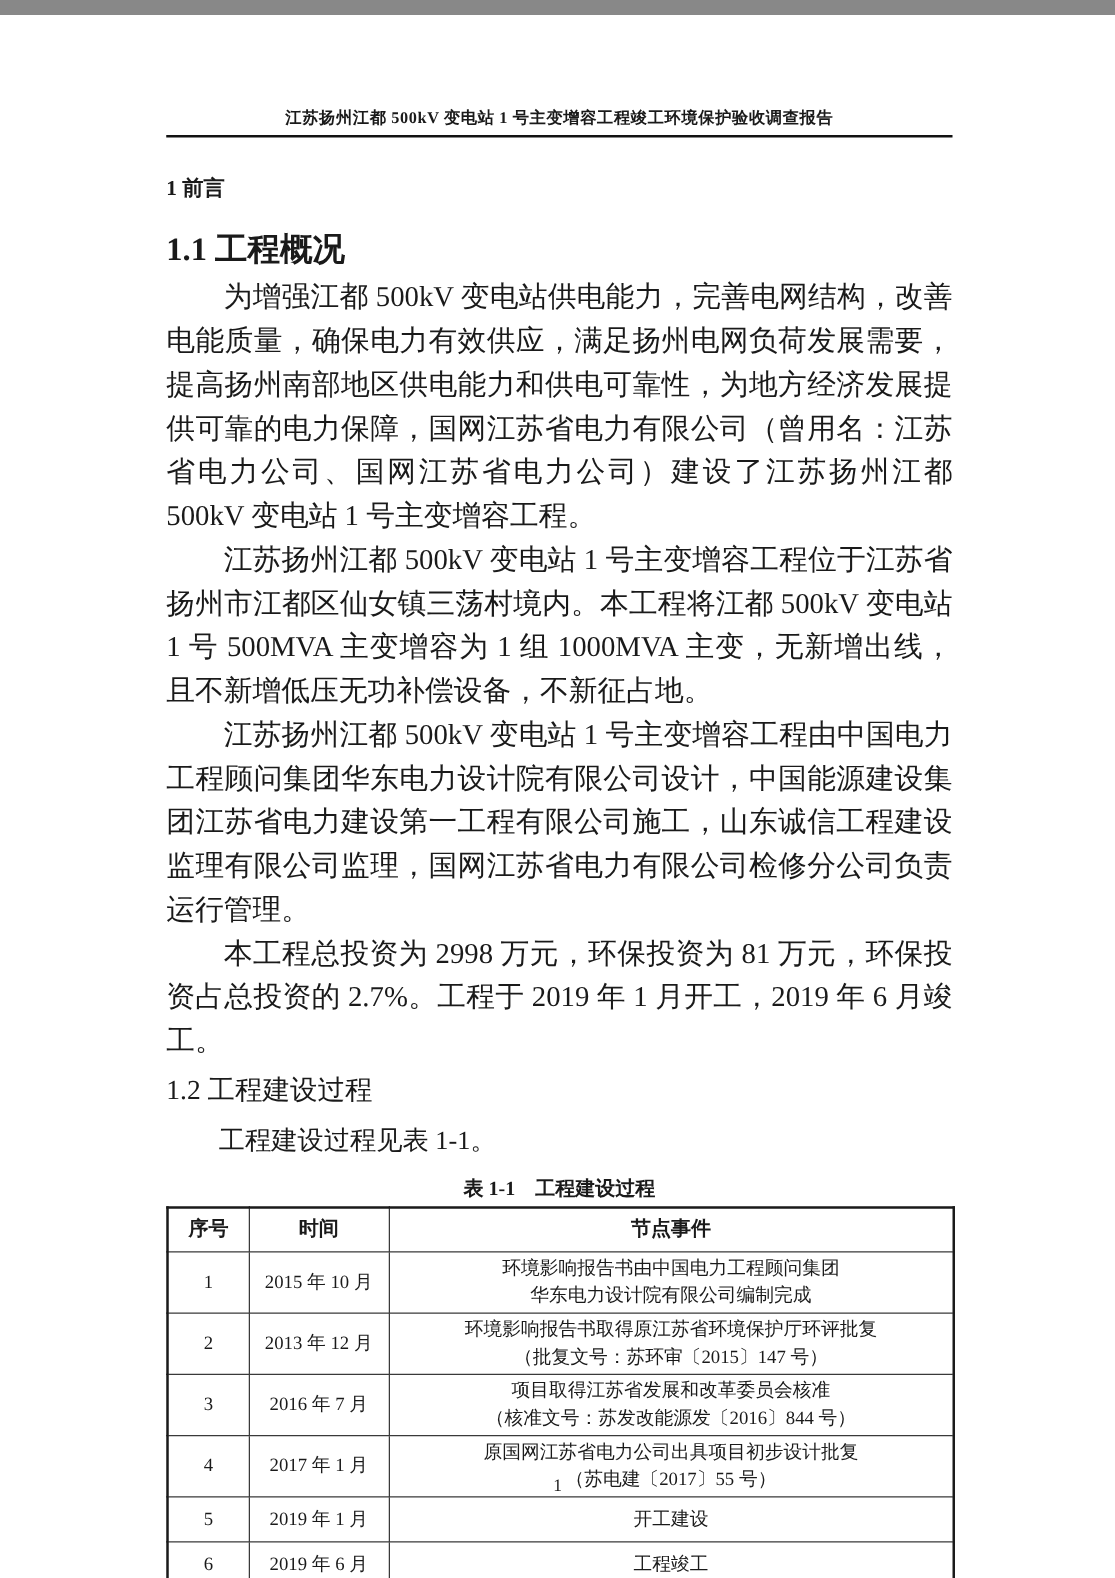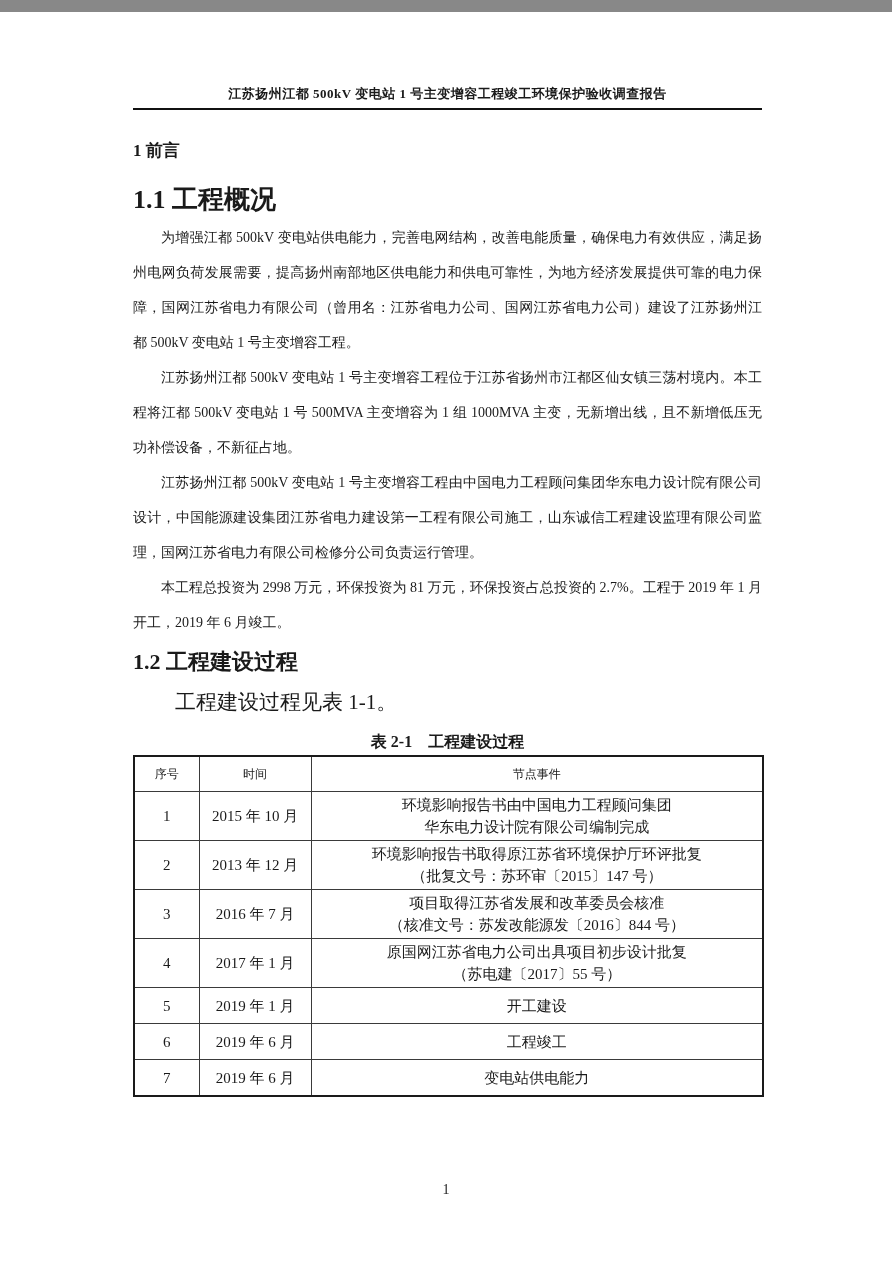--- a/index.html
+++ b/index.html
@@ -35,25 +35,25 @@
   h2.sec2 {
     margin: 20px 0 0 0;
     font-size: 26px;
     line-height: 27px;
     font-weight: bold;
   }
   h2.sec2b {
     margin: 8px 0 0 0;
     font-size: 22px;
     line-height: 27px;
-    font-weight: bold;
+    font-weight: normal;
   }
   .body-text p {
     margin: 0;
-    font-size: 14px;
+    font-size: 23px;
     line-height: 35px;
     text-align: justify;
     text-indent: 2em;
   }
   .body-text p.first { margin-top: 7px; }
   p.table-intro {
     margin: 10px 0 0 0;
     font-size: 21px;
     line-height: 35px;
     text-indent: 2em;
@@ -76,22 +76,22 @@
   table.process-table td {
     border: 1px solid #3a3a3a;
     text-align: center;
     vertical-align: middle;
     padding: 0 4px;
     font-size: 15px;
     line-height: 22px;
     overflow: hidden;
   }
   table.process-table th {
-    font-weight: normal;
-    font-size: 12px;
+    font-weight: bold;
+    font-size: 16px;
     height: 34px;
   }
   tr.r2l td { height: 48px; }
   tr.r1l td { height: 35px; }
   td.event-cell { white-space: pre-line; }
   .page-number {
     position: absolute;
     top: 1170px;
     left: 0;
     width: 100%;
@@ -117,21 +117,21 @@
       <p class="first">为增强江都 500kV 变电站供电能力，完善电网结构，改善电能质量，确保电力有效供应，满足扬州电网负荷发展需要，提高扬州南部地区供电能力和供电可靠性，为地方经济发展提供可靠的电力保障，国网江苏省电力有限公司（曾用名：江苏省电力公司、国网江苏省电力公司）建设了江苏扬州江都 500kV 变电站 1 号主变增容工程。</p>
       <p>江苏扬州江都 500kV 变电站 1 号主变增容工程位于江苏省扬州市江都区仙女镇三荡村境内。本工程将江都 500kV 变电站 1 号 500MVA 主变增容为 1 组 1000MVA 主变，无新增出线，且不新增低压无功补偿设备，不新征占地。</p>
       <p>江苏扬州江都 500kV 变电站 1 号主变增容工程由中国电力工程顾问集团华东电力设计院有限公司设计，中国能源建设集团江苏省电力建设第一工程有限公司施工，山东诚信工程建设监理有限公司监理，国网江苏省电力有限公司检修分公司负责运行管理。</p>
       <p>本工程总投资为 2998 万元，环保投资为 81 万元，环保投资占总投资的 2.7%。工程于 2019 年 1 月开工，2019 年 6 月竣工。</p>
     </div>
 
     <h2 class="sec2b">1.2 工程建设过程</h2>
 
     <p class="table-intro">工程建设过程见表 1-1。</p>
 
-    <div class="table-caption">表 2-1　工程建设过程</div>
+    <div class="table-caption">表 1-1　工程建设过程</div>
 
     <table class="process-table">
       <colgroup>
         <col style="width:65px">
         <col style="width:112px">
         <col style="width:452px">
       </colgroup>
       <thead>
         <tr>
           <th>序号</th>

